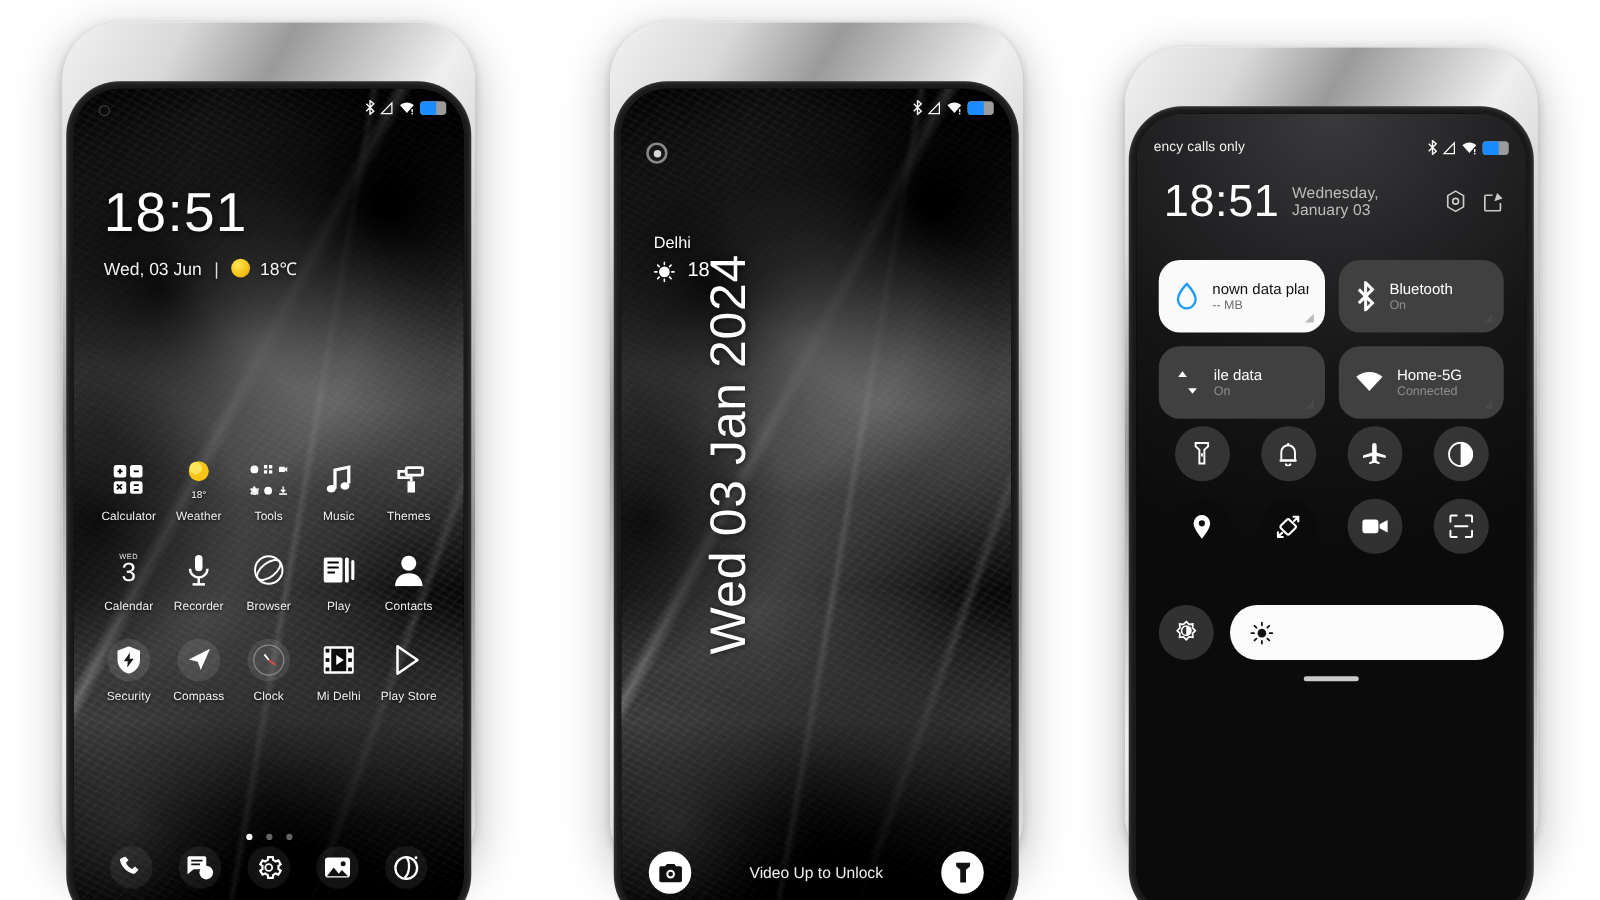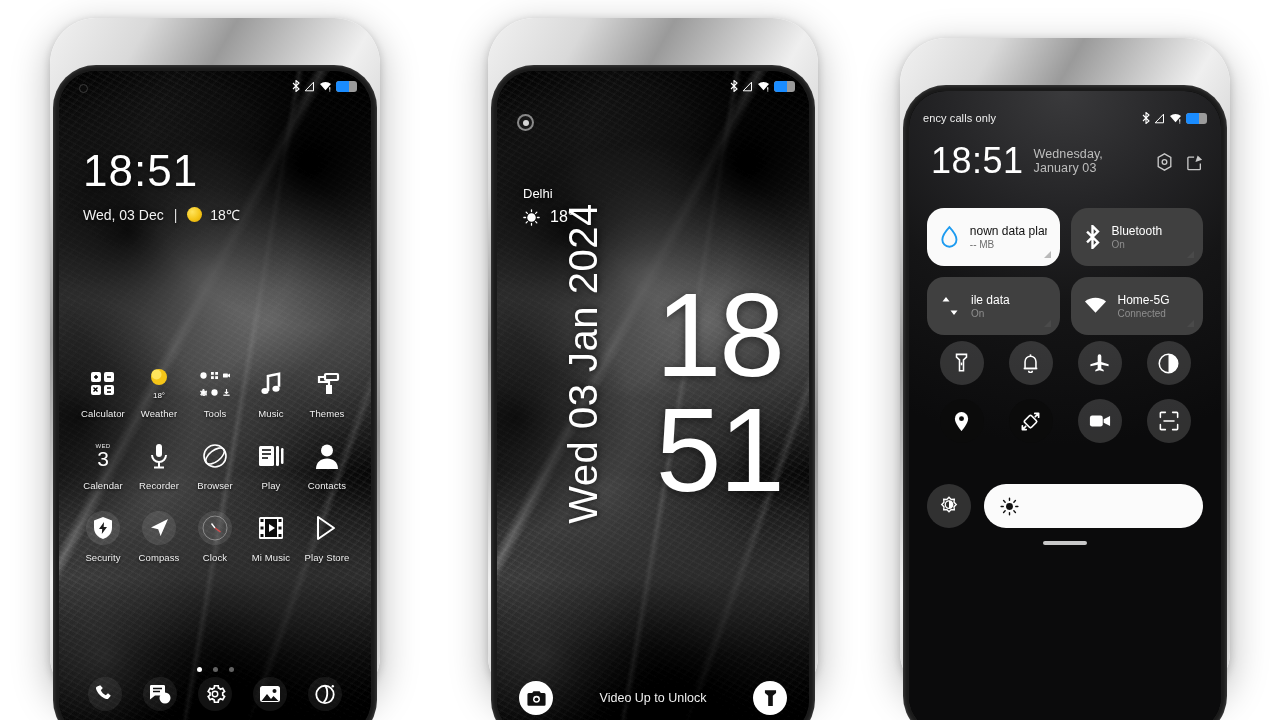--- a/index.html
+++ b/index.html
@@ -302,21 +302,21 @@
                 <rect x="10.2" y="6.2" width="1.1" height="2.6" fill="#fff"></rect>
                 <rect x="10.2" y="9.4" width="1.1" height="1.1" fill="#fff"></rect>
               </svg>
             <div class="battery"></div>
           </div>
         </div>
 
         <div class="home-clock">
           <div class="home-time">18:51</div>
           <div class="home-sub">
-            <span>Wed, 03 Dec</span>
+            <span>Wed, 03 Jun</span>
             <span class="sep">|</span>
             <span class="sun-dot"></span>
             <span>18℃</span>
           </div>
         </div>
 
         <div class="appgrid">
 
           <div class="app">
             <div class="app-ico">
@@ -492,21 +492,21 @@
                     <rect x="2.5" y="10.5" width="3" height="3"></rect>
                     <rect x="2.5" y="18" width="3" height="3"></rect>
                     <rect x="20.5" y="3" width="3" height="3"></rect>
                     <rect x="20.5" y="10.5" width="3" height="3"></rect>
                     <rect x="20.5" y="18" width="3" height="3"></rect>
                     <rect x="7" y="3" width="12" height="18"></rect>
                   </g>
                   <path d="M11 8l6 4-6 4z" fill="#fff"></path>
                 </svg>
             </div>
-            <div class="app-lbl">Mi Music</div>
+            <div class="app-lbl">Mi Delhi</div>
           </div>
 
           <div class="app">
             <div class="app-ico">
               <svg width="26" height="26" viewBox="0 0 26 26" fill="none" stroke="#fff" stroke-width="2" stroke-linejoin="round">
                   <path d="M4 2l16 11L4 24z"></path>
                 </svg>
             </div>
             <div class="app-lbl">Play Store</div>
           </div>
@@ -597,24 +597,20 @@
               <circle cx="10" cy="10" r="5" fill="#fff"></circle>
               <g stroke="#fff" stroke-width="1.5" stroke-linecap="round">
                 <path d="M10 1v2M10 17v2M1 10h2M17 10h2M3.7 3.7l1.4 1.4M14.9 14.9l1.4 1.4M16.3 3.7l-1.4 1.4M5.1 14.9l-1.4 1.4"></path>
               </g>
             </svg>
           <span>18°</span>
         </div>
 
         <div class="vdate">Wed 03 Jan 2024</div>
 
-        <div class="bigtime">
-          <div>18</div>
-          <div>51</div>
-        </div>
 
         <div class="lock-bottom">
           <div class="lock-btn">
             <svg width="19" height="17" viewBox="0 0 22 19" fill="#111">
                 <path d="M7.5 1h7l1.5 2.2H20A1.6 1.6 0 0121.5 4.8v11.6A1.6 1.6 0 0120 18H2a1.6 1.6 0 01-1.5-1.6V4.8A1.6 1.6 0 012 3.2h4z"></path>
                 <circle cx="11" cy="10.4" r="4" fill="#fff"></circle>
                 <circle cx="11" cy="10.4" r="2.2" fill="#111"></circle>
               </svg>
           </div>
           <div class="swipe-txt">Video Up to Unlock</div>

